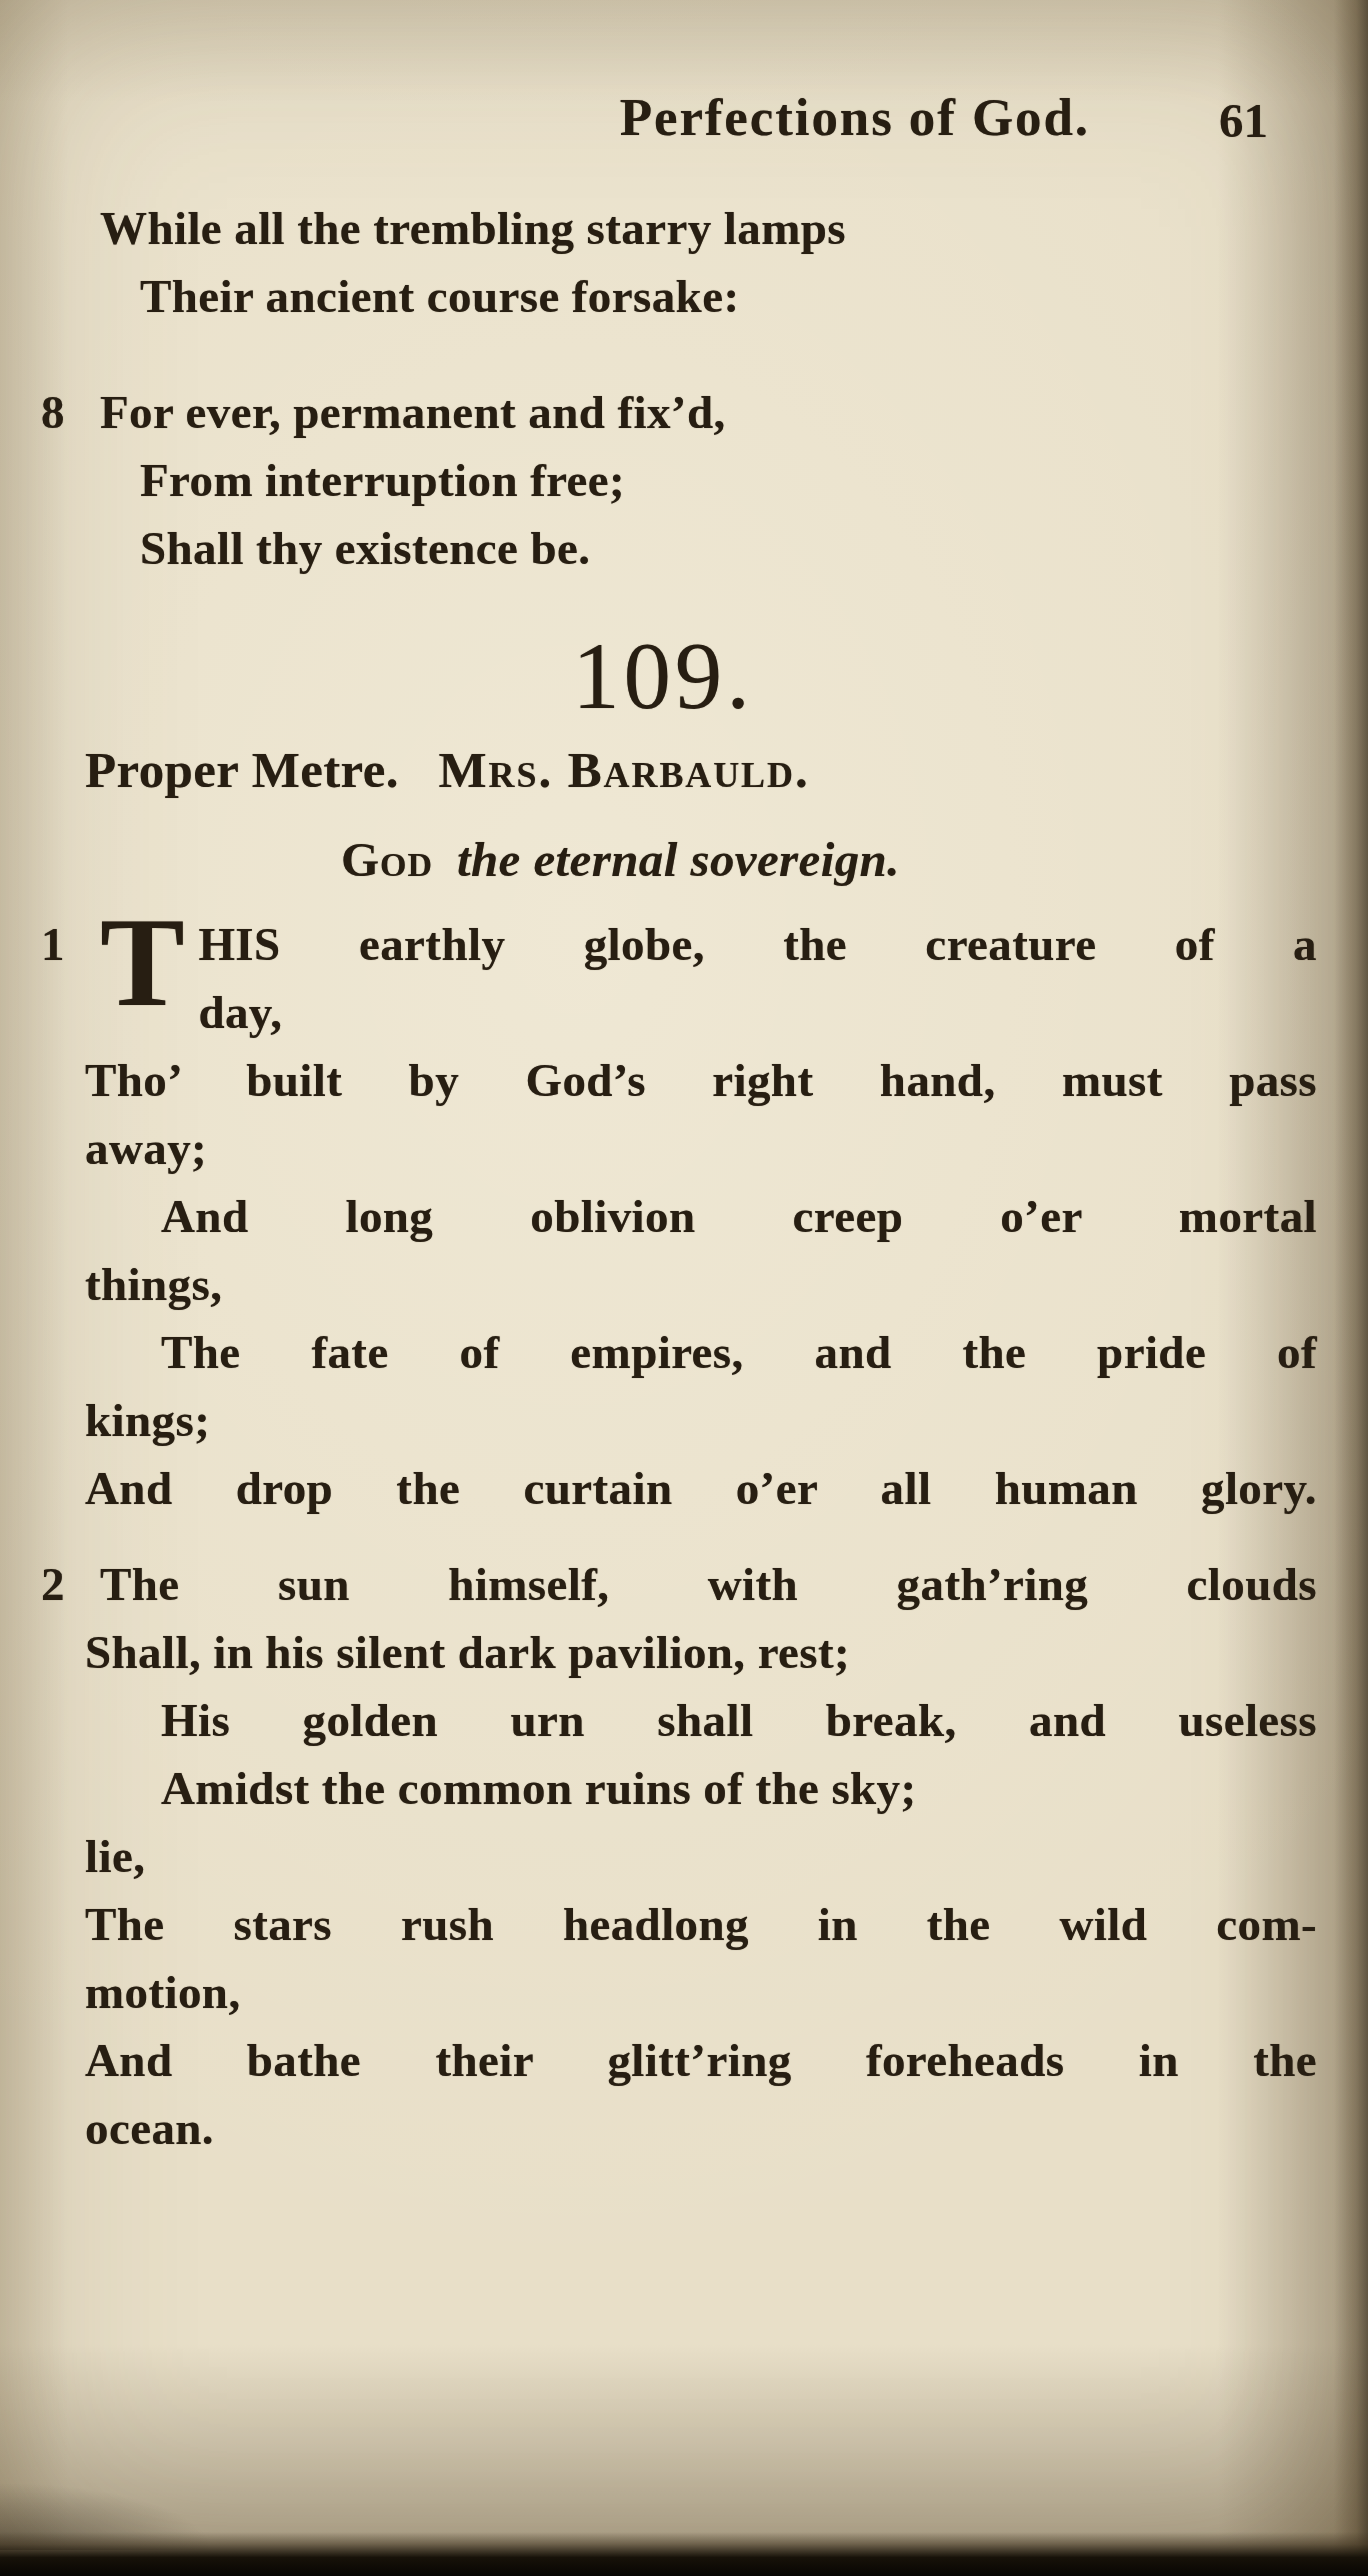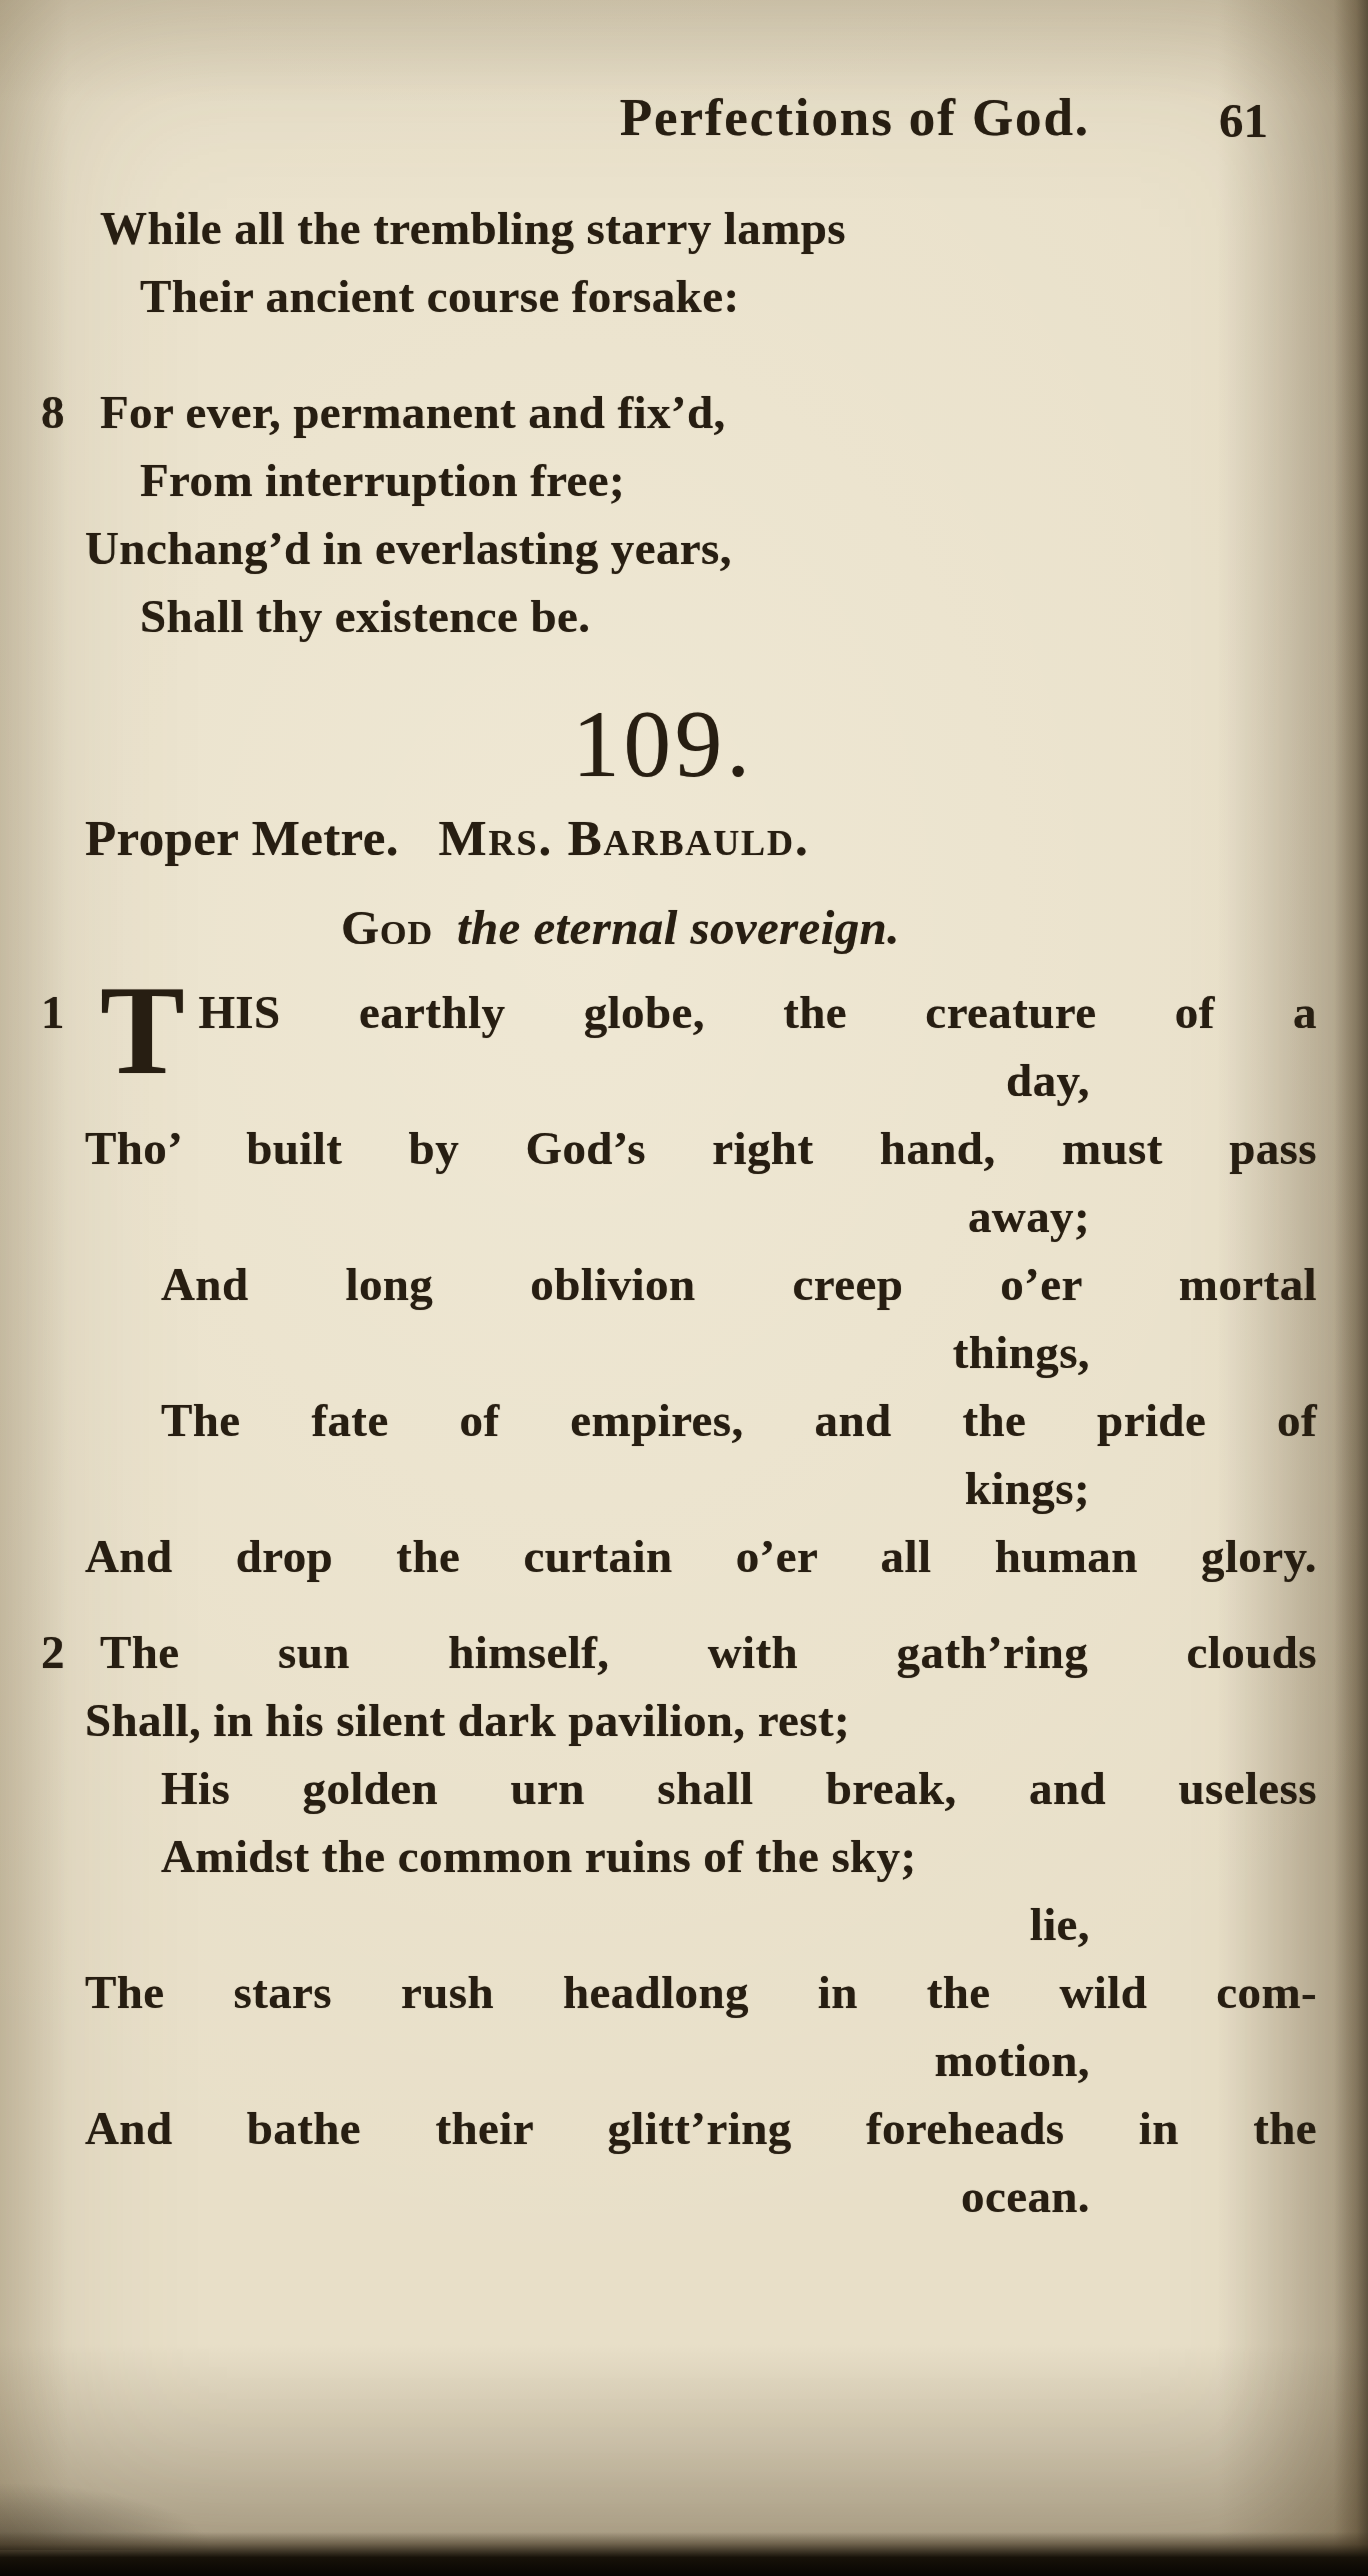--- a/index.html
+++ b/index.html
@@ -51,21 +51,21 @@
     font-size: 47px;
     line-height: 68px;
     letter-spacing: 0.4px;
   }
   .line { min-height: 68px; }
   .ind0 { margin-left: 0; }
   .ind1 { margin-left: 15px; }
   .ind2 { margin-left: 55px; }
   .ind3 { margin-left: 76px; }
   .just { text-align: justify; text-align-last: justify; }
-  .hang { text-align: right; padding-right: 227px; }
+  .hang { text-align: left; padding-right: 227px; }
   .numbered { position: relative; }
   .stanza-num { position: absolute; left: -59px; top: 0; }
   .continuation { margin-top: 46px; }
   .stanza-eight { margin-top: 48px; }
   
   .hymn-number {
     margin-top: 41px;
     font-size: 95px;
     line-height: 106px;
     font-weight: 400;
@@ -143,21 +143,20 @@
       <div class="line ind1">While all the trembling starry lamps</div>
       <div class="line ind2">Their ancient course forsake:</div>
     </section>
 
     <section class="stanza stanza-eight">
       <div class="line ind1 numbered">
         <span class="stanza-num">8</span>
         <span>For ever, permanent and fix’d,</span>
       </div>
       <div class="line ind2">From interruption free;</div>
-      <div class="line ind0">Unchang’d in everlasting years,</div>
       <div class="line ind2">Shall thy existence be.</div>
     </section>
 
     <h1 class="hymn-number">109.</h1>
 
     <div class="meter-line">
       <span class="meter">Proper Metre.</span>
       <span class="author">Mrs. Barbauld.</span>
     </div>
 

